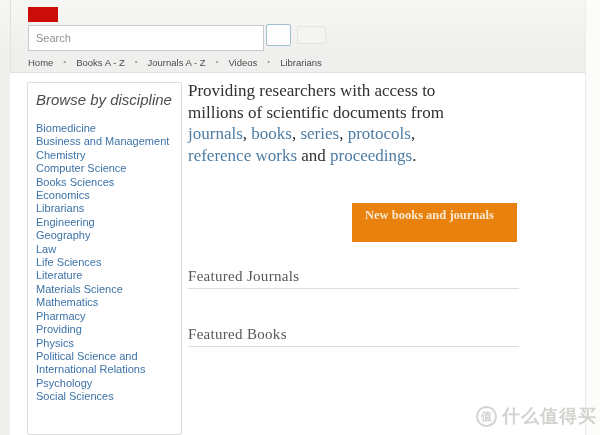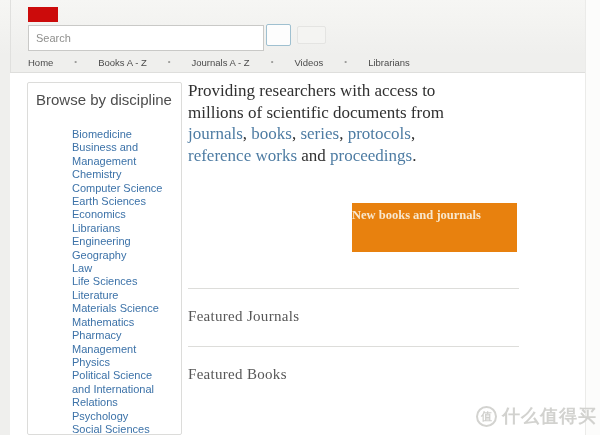--- a/index.html
+++ b/index.html
@@ -17,44 +17,44 @@
   
   .logo { position:absolute; left:28px; top:7px; width:30px; height:15px; background:#cc0b0b; cursor:pointer; }
   .search { position:absolute; left:28px; top:25px; width:236px; height:20px;
             border:1px solid #c9c9c7; background:#fff; font-size:11px; color:#333;
             padding:12px 7px; outline:none; }
   .search::placeholder { color:#8f8f8d; }
   .search-btn { position:absolute; left:266px; top:24px; width:25px; height:22px;
                 background:#fdfdfd; border:1px solid #9fc0d0; border-radius:2px; cursor:pointer; }
   .ghost-btn { position:absolute; left:297px; top:26px; width:29px; height:18px;
                background:#f4f4f2; border:1px solid #e4e4e2; border-radius:2px; cursor:pointer; }
-  .nav { position:absolute; left:28px; top:57px; display:flex; align-items:flex-start; gap:21px;
+  .nav { position:absolute; left:28px; top:57px; display:flex; align-items:flex-start; gap:10px;
          font-size:9.5px; color:#4b4b4b; }
   .nav a { color:#4b4b4b; text-decoration:none; cursor:pointer; }
   .nav .sep { color:#9a9a98; font-size:8px; }
 
   
   .sidebar { position:absolute; left:27px; top:82px; width:155px; height:353px;
              background:#fff; border:1px solid #dcdcda; border-radius:2px;
              padding:8px 8px 0 8px; overflow:hidden; }
-  .sidebar h2 { font-size:15px; font-weight:normal; color:#4d4d4d; margin-bottom:20px; }
+  .sidebar h2 { font-size:15px; font-weight:normal; color:#4d4d4d; margin-bottom:14px;font-style:italic; }
   .side-list a { display:block; font-size:11px; line-height:13.4px; color:#3c72a8;
-                 text-decoration:none; cursor:pointer;margin-left:36px; }
+                 text-decoration:none; cursor:pointer; }
 
   
   .intro { position:absolute; left:188px; top:80px; width:345px;
            font-family:"Liberation Serif","DejaVu Serif",serif;
            font-size:17px; line-height:21.5px; color:#303030; }
   .intro a { color:#4e7ca3; text-decoration:none; cursor:pointer; }
-  .promo { position:absolute; left:352px; top:203px; width:165px; height:49px;
-           background:#e8810e; color:#f8e8cf; padding:5px 0;
+  .promo { position:absolute; left:352px; top:203px; width:165px; height:39px;
+           background:#e8810e; color:#f8e8cf; padding:5px 13px;
            font-family:"Liberation Serif","DejaVu Serif",serif;
            font-size:12.5px; font-weight:bold; line-height:14.5px; }
   .section-h { position:absolute; left:188px; font-family:"Liberation Serif","DejaVu Serif",serif;
-               font-size:15px; font-weight:normal; color:#575757; letter-spacing:.3px;margin-top:40px; }
+               font-size:15px; font-weight:normal; color:#575757; letter-spacing:.3px; }
   .rule { position:absolute; left:188px; width:331px; height:0; border-top:1px solid #ddddda; }
 
   
   .watermark { position:absolute; left:476px; top:404px; display:flex; align-items:center;
                gap:5px; color:#d0d0cd; }
   .wm-icon { width:21px; height:21px; border:2px solid #d3d3d0; border-radius:50%;
              display:flex; align-items:center; justify-content:center;
              font-size:11px; font-weight:bold; color:#d0d0cd; }
   .wm-text { font-size:18px; font-weight:bold; letter-spacing:1px; color:#d2d2cf; }
 </style>
@@ -83,32 +83,32 @@
     <a>Librarians</a>
   </nav>
 
   <aside class="sidebar">
     <h2>Browse by discipline</h2>
     <div class="side-list">
       <a>Biomedicine</a>
       <a>Business and Management</a>
       <a>Chemistry</a>
       <a>Computer Science</a>
-      <a>Earth Sciences</a>
+      <a>Books Sciences</a>
       <a>Economics</a>
       <a>Librarians</a>
       <a>Engineering</a>
       <a>Geography</a>
       <a>Law</a>
       <a>Life Sciences</a>
       <a>Literature</a>
       <a>Materials Science</a>
       <a>Mathematics</a>
       <a>Pharmacy</a>
-      <a>Management</a>
+      <a>Providing</a>
       <a>Physics</a>
       <a>Political Science and International Relations</a>
       <a>Psychology</a>
       <a>Social Sciences</a>
 
     </div>
   </aside>
 
   <p class="intro"><span>Providing researchers with access to</span><br><span>millions of scientific documents from</span><br><a>journals</a><span>, </span><a>books</a><span>, </span><a>series</a><span>, </span><a>protocols</a><span>,</span><br><a>reference works</a><span> and </span><a>proceedings</a><span>.</span></p>
 

